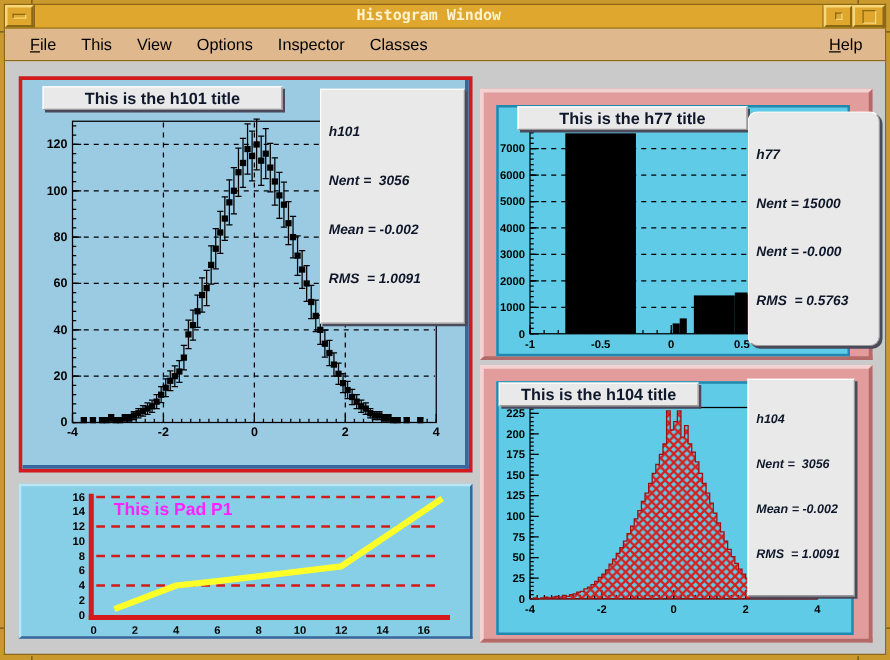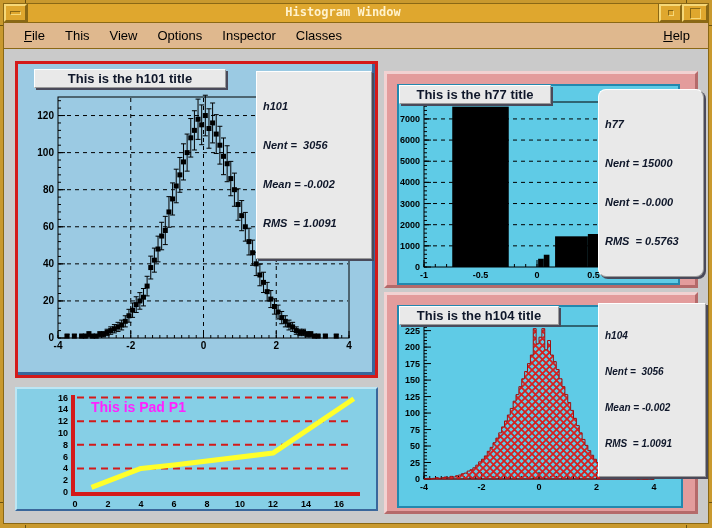--- a/index.html
+++ b/index.html
@@ -86,24 +86,24 @@
   
   .box{
     position:absolute;background:var(--box-grey,#E9E9E9);
     border:1px solid #9A9A9A;border-top-color:#FFFFFF;border-left-color:#FFFFFF;
     box-shadow:2px 2px 0 #4A4A5A;z-index:5;color:#0f172a;
   }
   .titlebox{font-weight:bold;font-size:13px;text-align:center;line-height:18px;height:19px;}
   .statsbox{font-style:italic;font-weight:bold;font-size:11px;line-height:13px;padding:2px 6px;white-space:pre;}
   .tbox101{left:16px;top:5px;width:192px;}
   .sbox101{left:238px;top:7px;width:116px;}
-  .tbox77{left:12px;top:11px;width:152px;}
+  .tbox77{left:27px;top:11px;width:184px;}
   .sbox77{left:211px;top:15px;width:106px;border-radius:8px;}
   .tbox104{left:12px;top:11px;width:160px;}
-  .sbox104{left:211px;top:8px;width:108px;font-size:10px;line-height:12px;}
+  .sbox104{left:211px;top:8px;width:86px;font-size:10px;line-height:12px;}
   .p1-title{
     position:absolute;left:74px;top:10px;z-index:4;
     font-weight:bold;font-size:14px;color:var(--magenta,#FF22FF);
   }
 </style>
 </head>
 <body>
 
 <div class="window">
 

